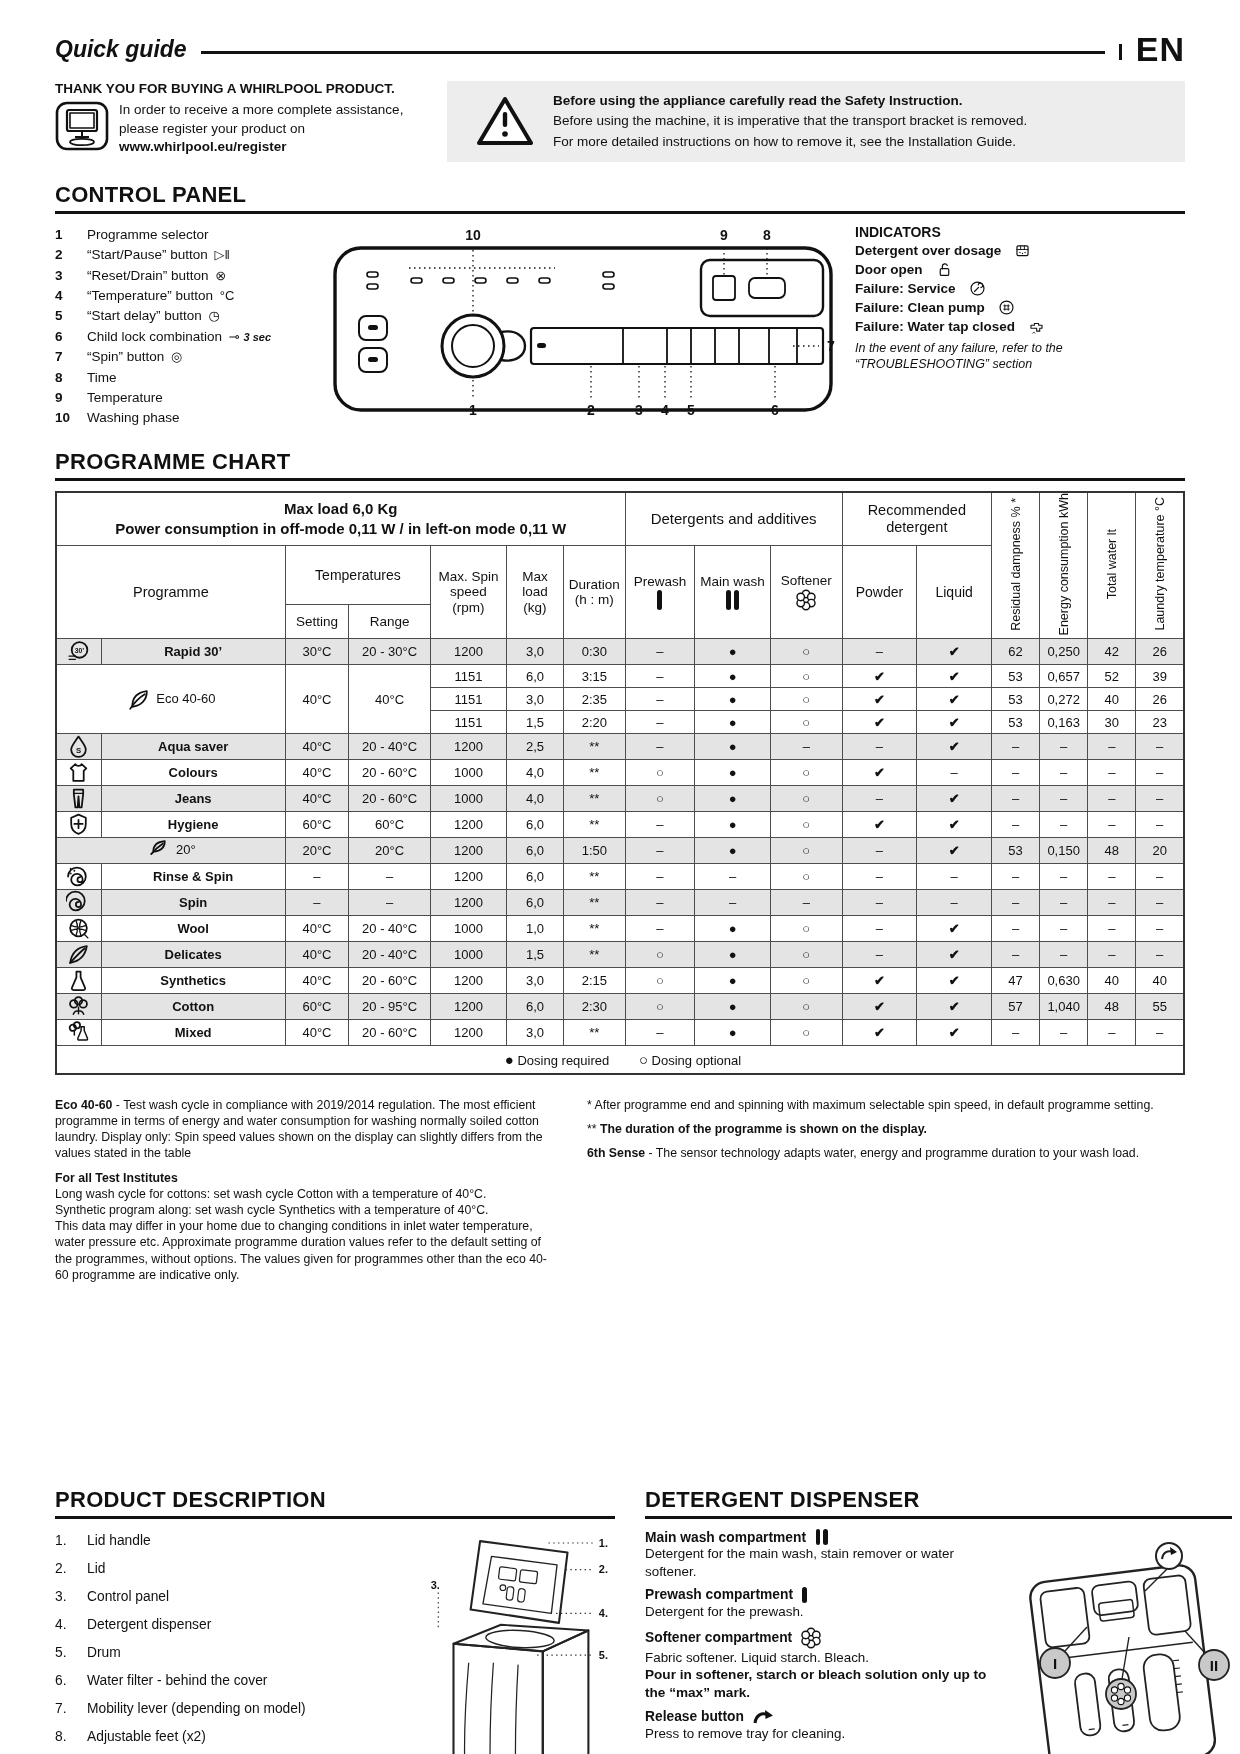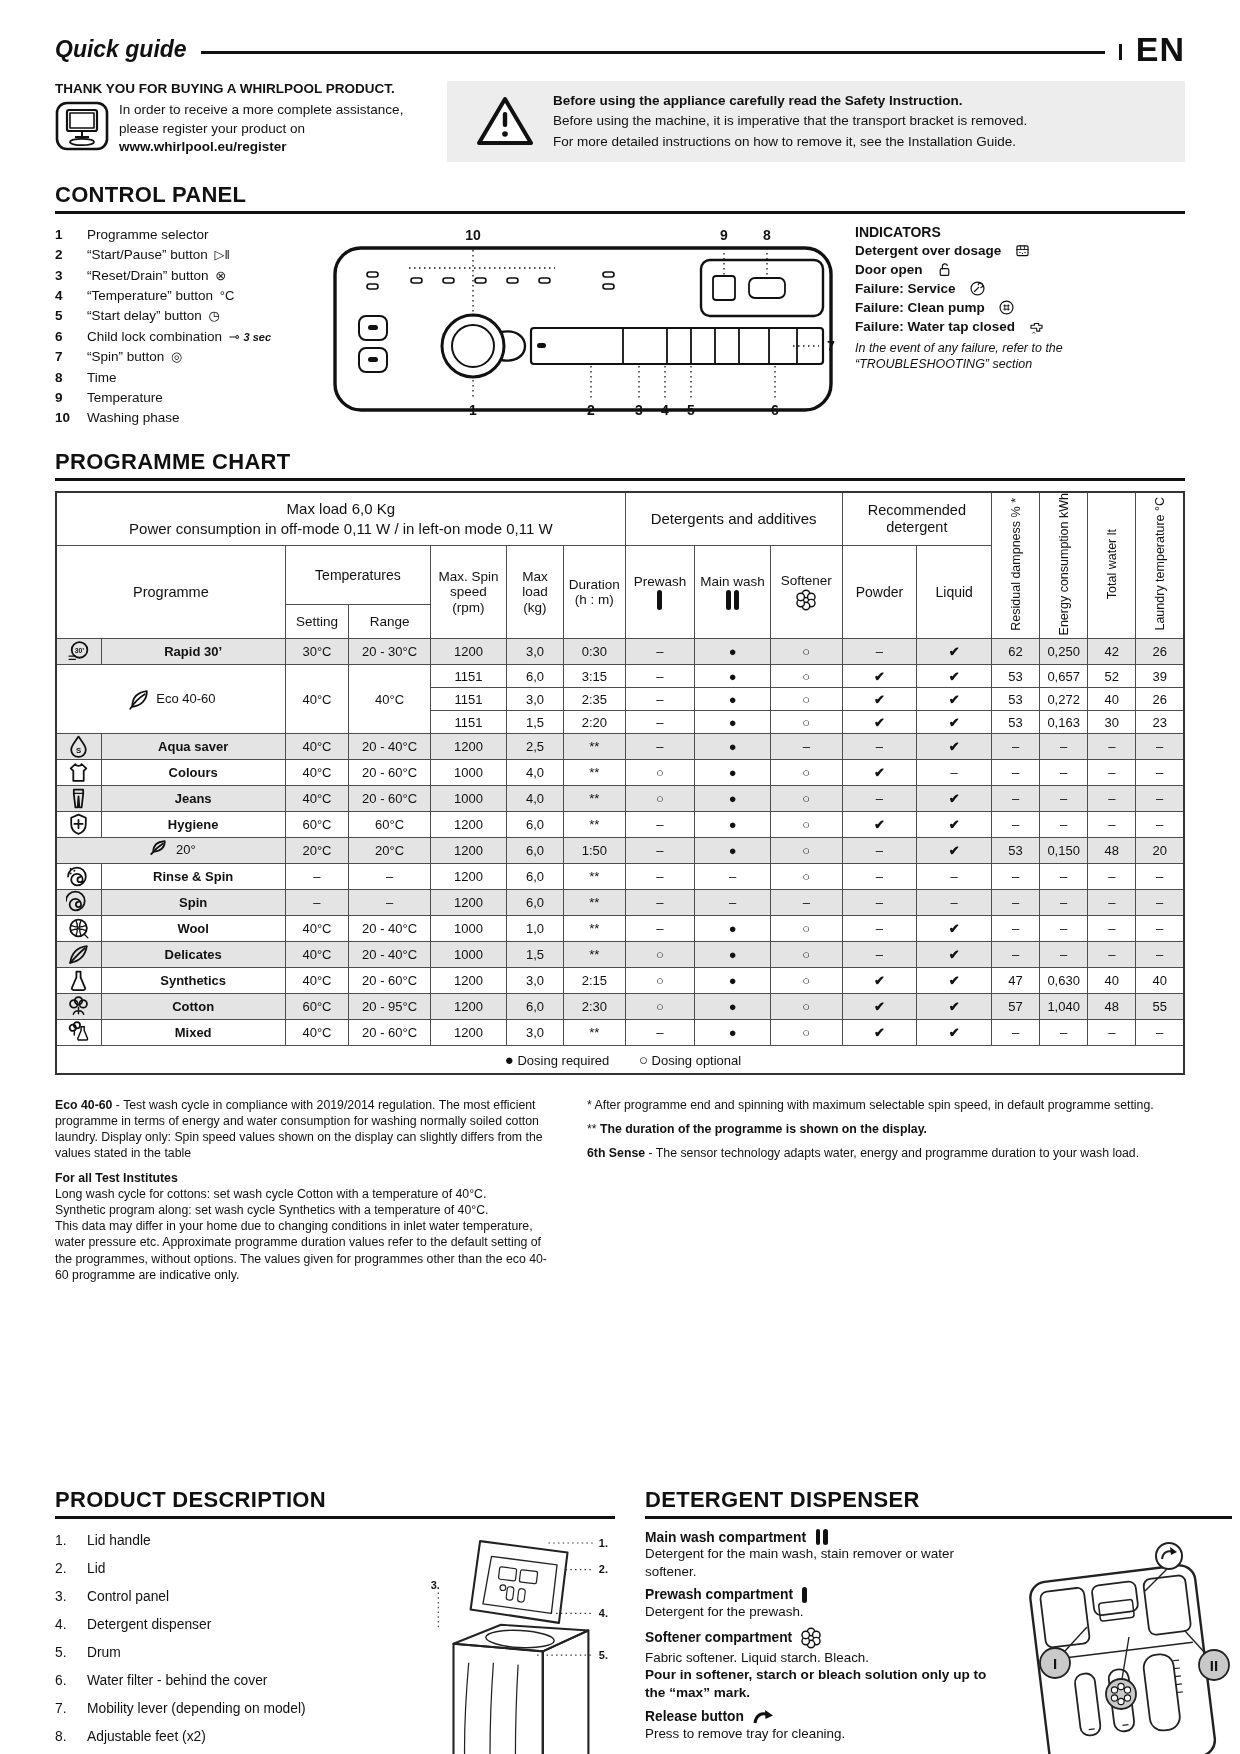--- a/index.html
+++ b/index.html
@@ -39,21 +39,21 @@
   .ind-item { display: flex; gap: 13px; font-weight: 700; font-size: 13.5px; margin: 2px 0; align-items: center; }
   svg.iic { width: 17px; height: 17px; flex: none; }
   .ind-note { font-style: italic; font-size: 12.5px; line-height: 1.3; margin-top: 5px; }
 
   
   .ptable { border-collapse: collapse; width: 100%; table-layout: fixed; border: 2px solid #333; }
   .ptable td { border: 1px solid #4d4d4d; padding: 0 2px; text-align: center; font-size: 13px; vertical-align: middle; }
   .ptable tr.drow { height: 23px; }
   tr.shaded > td { background: #e4e4e4; }
   td.hd { font-size: 13.5px; line-height: 1.15; }
-  td.tophd { font-size: 15px; line-height: 1.35; }
+  td.tophd { font-size: 15px; line-height: 1.35; font-weight: bold; }
   .prog-name { font-weight: 700; font-size: 13.5px; }
   .prog-name.rg, .prog-full { font-weight: 400; font-size: 14px; }
   .pic { width: 25px; height: 25px; vertical-align: middle; }
   .prog-full .pic { margin-right: 5px; }
   .sym-dot { font-size: 14px; }
   .sym-circle { font-size: 14px; font-weight: 700; }
   .sym-check { font-size: 13px; font-weight: 700; }
   td.stat { font-size: 13px; }
   .vert span { writing-mode: vertical-rl; transform: rotate(180deg); font-size: 12.5px; line-height: 1.12; max-height: 150px; display: inline-block; white-space: normal; }
   .bar { display: inline-block; width: 5px; height: 20px; background: #111; border-radius: 2.5px; margin: 0 1.5px; vertical-align: middle; }

